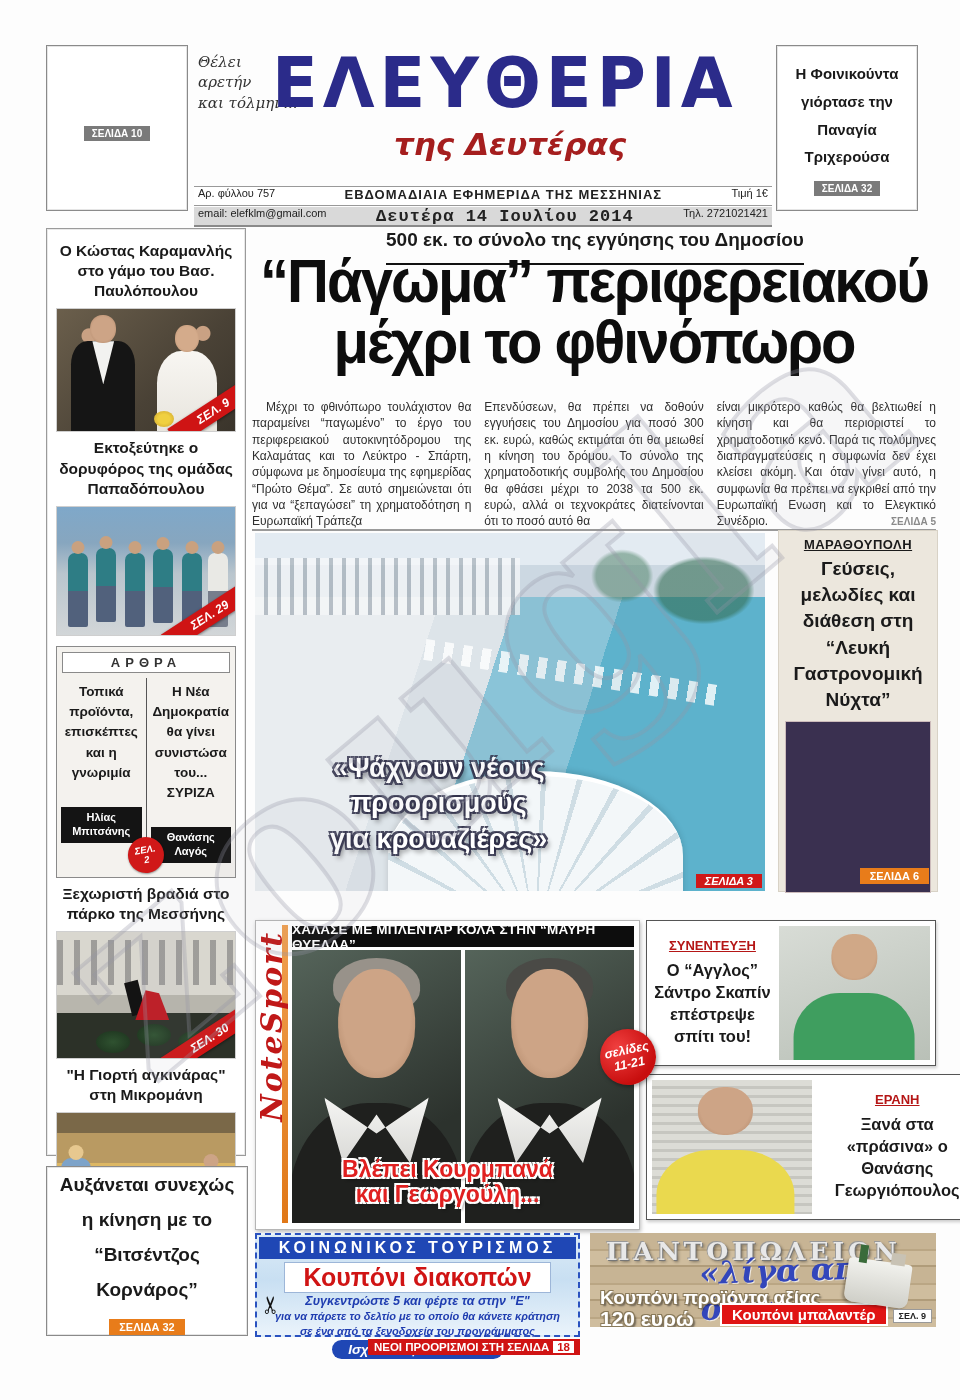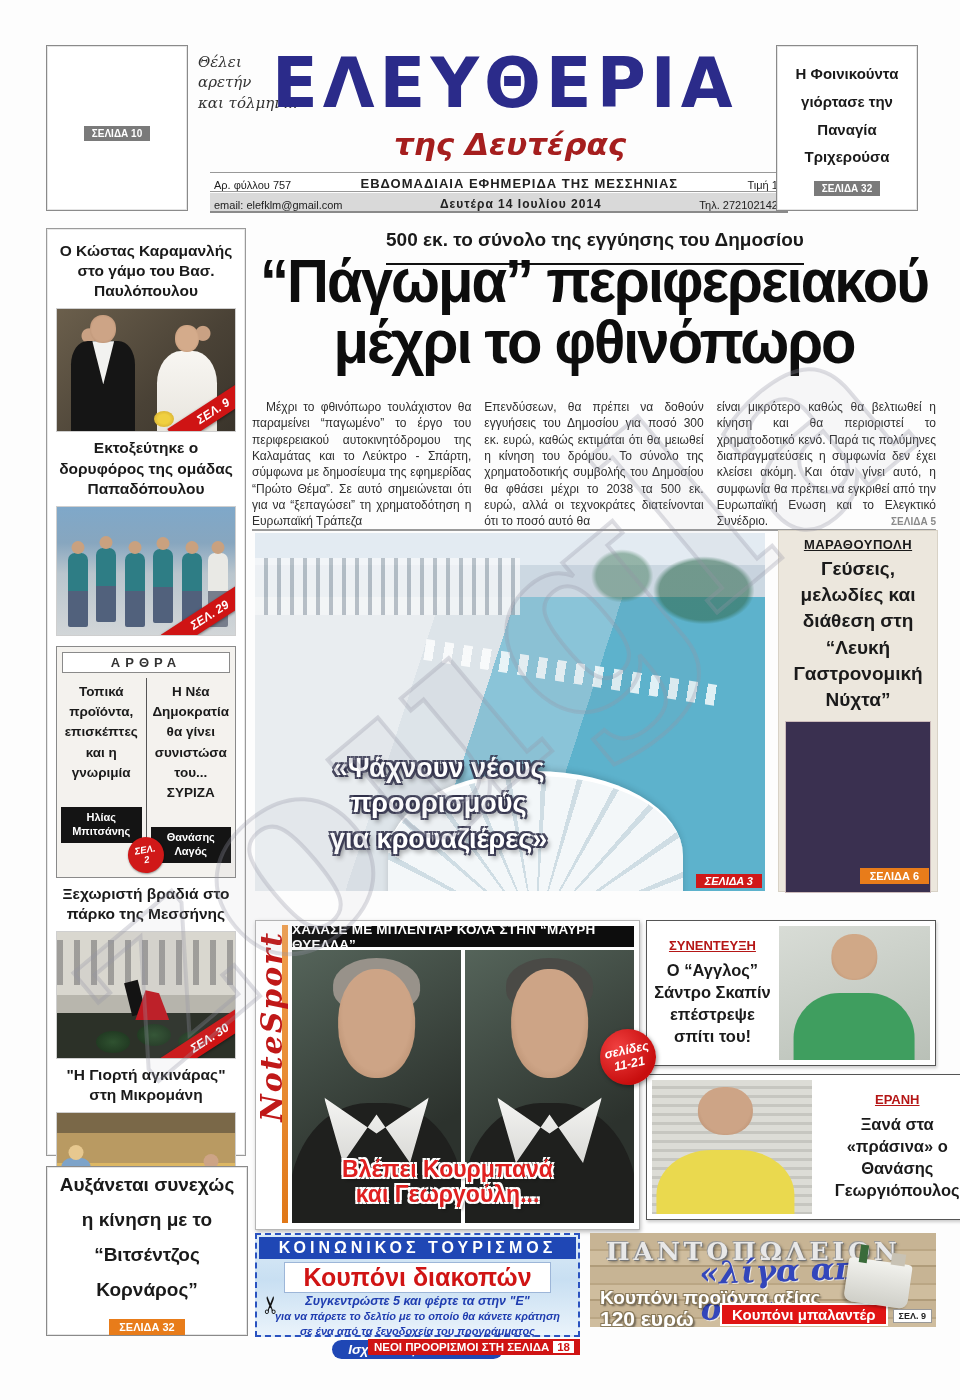--- a/index.html
+++ b/index.html
@@ -15,26 +15,26 @@
   .badge-orange{background:#e87c1a;color:#fff;font-size:11px;font-weight:bold;padding:2px 10px;}
   .badge-red{background:#d01818;color:#fff;font-size:11px;font-weight:bold;font-style:italic;padding:1px 9px;}
 
   
   .tagline{font-family:"DejaVu Serif", serif;font-style:italic;font-size:15px;color:#333;
            white-space:pre-line;line-height:1.35;}
   .logo{font-family:"DejaVu Sans", sans-serif;font-weight:bold;color:#2b2b8a;font-size:67px;
         letter-spacing:5px;transform:scaleY(1.04);white-space:nowrap;}
   .logo-sub{font-family:"DejaVu Sans", sans-serif;font-style:italic;font-weight:bold;
             font-size:31px;color:#a51e1e;}
-  .mbar{left:16px;width:578px;height:20px;display:flex;align-items:flex-end;justify-content:space-between;
-        font-size:11px;color:#222;padding:0 4px;box-sizing:border-box;}
+  .mbar{left:0;width:578px;height:20px;display:flex;align-items:flex-start;justify-content:space-between;
+        font-size:11px;color:#222;padding:0 4px;box-sizing:border-box;margin-top:14px;}
   .mbar .mid{font-size:13px;font-weight:bold;letter-spacing:1px;}
   .mbar1{border-top:1px solid #999;border-bottom:1px solid #999;background:#fff;}
   .mbar2{background:#d9d9d9;border-bottom:2px solid #8a8a8a;}
-  .mbar2 .mid{font-size:12px;}
+  .mbar2 .mid{font-size:17px;font-family:Liberation Mono, monospace;}
 
   
   .sidebar{border:1px solid #9a9a9a;box-shadow:0 0 0 1px #e8e8e8 inset;background:#fff;
            box-sizing:border-box;padding:6px 9px;}
   .side-title{font-size:15.5px;font-weight:bold;text-align:center;line-height:1.3;margin:6px 0 7px;}
   .side-photo{position:relative;width:100%;overflow:hidden;border:1px solid #cfcfcf;box-sizing:border-box;}
   .ribbon{position:absolute;right:-26px;bottom:10px;background:#cf1414;color:#fff;font-style:italic;
           font-weight:bold;font-size:12px;padding:3px 30px;transform:rotate(-33deg);
           box-shadow:0 1px 3px rgba(0,0,0,.45);white-space:nowrap;}
   .arthra{border:1px solid #8a8a8a;margin-top:10px;position:relative;padding-bottom:14px;background:#f4f2ee;}

